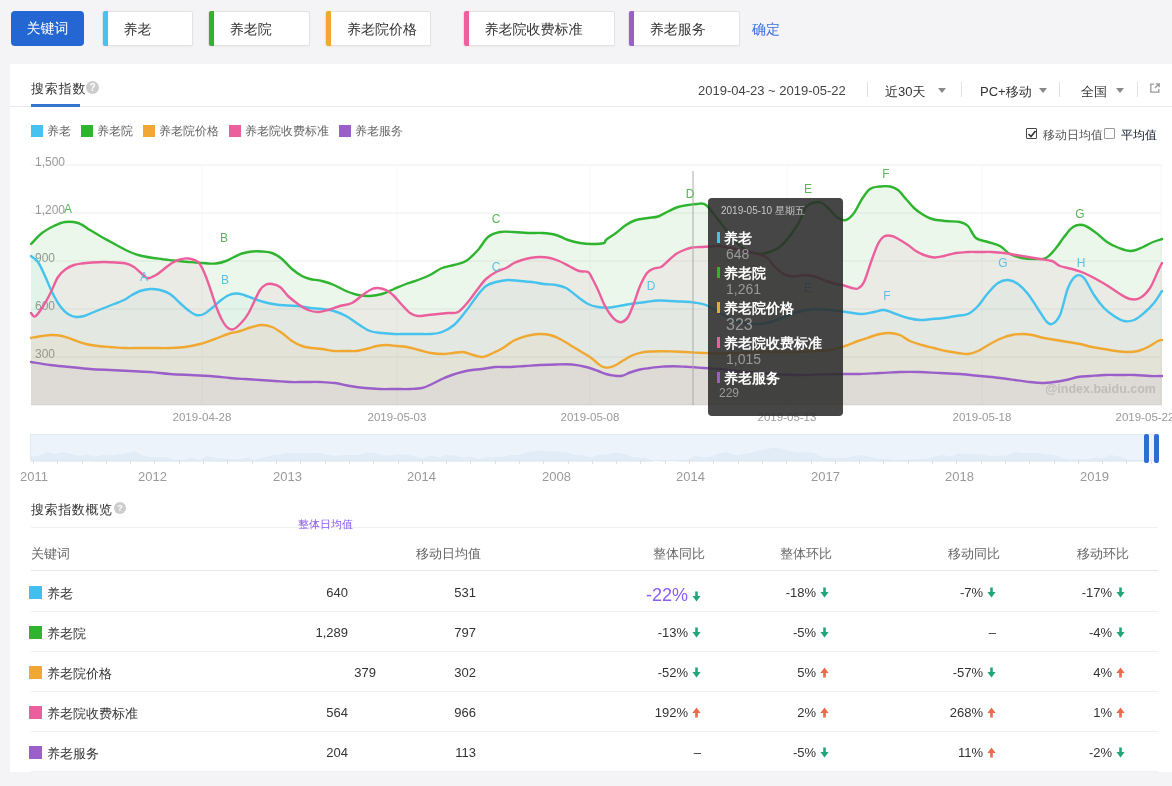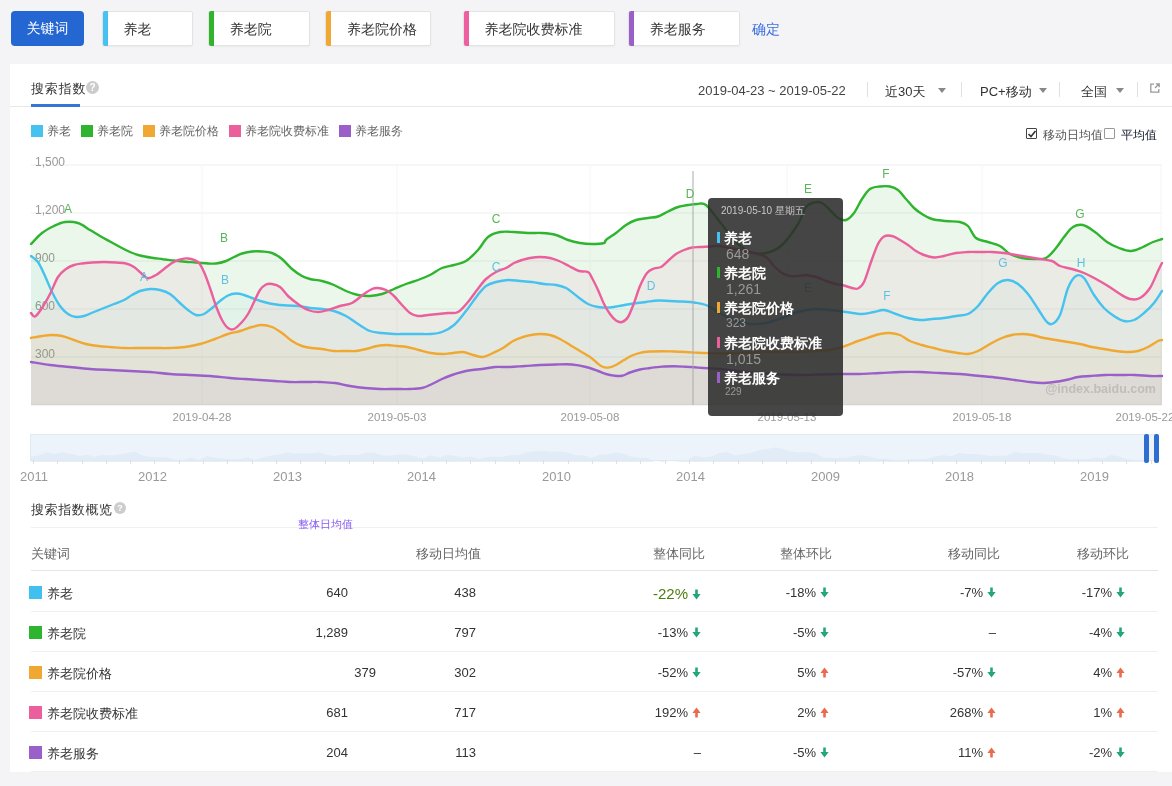--- a/index.html
+++ b/index.html
@@ -176,42 +176,42 @@
 <div style="position:absolute;left:1078px;top:460px;width:1px;height:4px;background:#e0e0e0"></div>
 <div style="position:absolute;left:1102px;top:460px;width:1px;height:4px;background:#e0e0e0"></div>
 <div style="position:absolute;left:1126px;top:460px;width:1px;height:4px;background:#e0e0e0"></div>
 <div style="position:absolute;left:1151px;top:460px;width:1px;height:4px;background:#e0e0e0"></div>
 <div class="abs" style="left:1144px;top:434px;width:5px;height:29px;background:#2e6ed0;border-radius:2px"></div>
 <div class="abs" style="left:1154px;top:434px;width:5px;height:29px;background:#2e6ed0;border-radius:2px"></div>
 <div style="position:absolute;left:20px;top:469px;font-size:13px;color:#999">2011</div>
 <div style="position:absolute;left:138px;top:469px;font-size:13px;color:#999">2012</div>
 <div style="position:absolute;left:273px;top:469px;font-size:13px;color:#999">2013</div>
 <div style="position:absolute;left:407px;top:469px;font-size:13px;color:#999">2014</div>
-<div style="position:absolute;left:542px;top:469px;font-size:13px;color:#999">2010</div>
+<div style="position:absolute;left:542px;top:469px;font-size:13px;color:#999">2008</div>
 <div style="position:absolute;left:676px;top:469px;font-size:13px;color:#999">2014</div>
-<div style="position:absolute;left:811px;top:469px;font-size:13px;color:#999">2009</div>
+<div style="position:absolute;left:811px;top:469px;font-size:13px;color:#999">2017</div>
 <div style="position:absolute;left:945px;top:469px;font-size:13px;color:#999">2018</div>
 <div style="position:absolute;left:1080px;top:469px;font-size:13px;color:#999">2019</div>
 
 <div class="abs" style="left:31px;top:501px;font-size:13px;color:#333;letter-spacing:0.6px">搜索指数概览</div>
 <div class="abs" style="left:114px;top:502px;width:12px;height:12px;border-radius:50%;background:#ccc;color:#fff;font-size:9px;text-align:center;line-height:12px;font-weight:bold">?</div>
 <div class="abs" style="left:31px;top:527px;width:1127px;height:1px;background:#f0f0f0"></div>
 <div style="position:absolute;left:31px;top:545px;font-size:13px;color:#666">关键词</div>
 <div style="position:absolute;right:819px;top:517px;font-size:11px;color:#8b5cf6">整体日均值</div>
 <div style="position:absolute;right:691px;top:545px;font-size:13px;color:#666">移动日均值</div>
 <div style="position:absolute;right:467px;top:545px;font-size:13px;color:#666">整体同比</div>
 <div style="position:absolute;right:340px;top:545px;font-size:13px;color:#666">整体环比</div>
 <div style="position:absolute;right:172px;top:545px;font-size:13px;color:#666">移动同比</div>
 <div style="position:absolute;right:43px;top:545px;font-size:13px;color:#666">移动环比</div>
 <div class="abs" style="left:31px;top:570px;width:1127px;height:1px;background:#e6e6e6"></div>
 <div style="position:absolute;left:29px;top:586px;width:13px;height:13px;background:#41bfef"></div>
 <div style="position:absolute;left:47px;top:585px;font-size:13px;color:#333">养老</div>
 <div style="position:absolute;right:824px;top:585px;font-size:13px;color:#333">640</div>
-<div style="position:absolute;right:696px;top:585px;font-size:13px;color:#333">438</div>
-<div style="position:absolute;right:471px;top:585px;font-size:15px;color:#4d7c0f;white-space:nowrap">-22%<svg width="9" height="11" viewBox="0 0 9 11" style="vertical-align:-1px;margin-left:4px">
+<div style="position:absolute;right:696px;top:585px;font-size:13px;color:#333">531</div>
+<div style="position:absolute;right:471px;top:585px;font-size:18px;color:#8b5cf6;white-space:nowrap">-22%<svg width="9" height="11" viewBox="0 0 9 11" style="vertical-align:-1px;margin-left:4px">
       <path d="M3.2 0.5 H5.8 V5 H8.6 L4.5 10.6 L0.4 5 H3.2 Z" fill="#21a67c"></path>
     </svg></div>
 <div style="position:absolute;right:343px;top:585px;font-size:13px;color:#333;white-space:nowrap">-18%<svg width="9" height="11" viewBox="0 0 9 11" style="vertical-align:-1px;margin-left:4px">
       <path d="M3.2 0.5 H5.8 V5 H8.6 L4.5 10.6 L0.4 5 H3.2 Z" fill="#21a67c"></path>
     </svg></div>
 <div style="position:absolute;right:176px;top:585px;font-size:13px;color:#333;white-space:nowrap">-7%<svg width="9" height="11" viewBox="0 0 9 11" style="vertical-align:-1px;margin-left:4px">
       <path d="M3.2 0.5 H5.8 V5 H8.6 L4.5 10.6 L0.4 5 H3.2 Z" fill="#21a67c"></path>
     </svg></div>
 <div style="position:absolute;right:47px;top:585px;font-size:13px;color:#333;white-space:nowrap">-17%<svg width="9" height="11" viewBox="0 0 9 11" style="vertical-align:-1px;margin-left:4px">
       <path d="M3.2 0.5 H5.8 V5 H8.6 L4.5 10.6 L0.4 5 H3.2 Z" fill="#21a67c"></path>
@@ -244,22 +244,22 @@
     </svg></div>
 <div style="position:absolute;right:176px;top:665px;font-size:13px;color:#333;white-space:nowrap">-57%<svg width="9" height="11" viewBox="0 0 9 11" style="vertical-align:-1px;margin-left:4px">
       <path d="M3.2 0.5 H5.8 V5 H8.6 L4.5 10.6 L0.4 5 H3.2 Z" fill="#21a67c"></path>
     </svg></div>
 <div style="position:absolute;right:47px;top:665px;font-size:13px;color:#333;white-space:nowrap">4%<svg width="9" height="11" viewBox="0 0 9 11" style="vertical-align:-1px;margin-left:4px">
       <path d="M3.2 10.5 H5.8 V6 H8.6 L4.5 0.4 L0.4 6 H3.2 Z" fill="#e96a4c"></path>
     </svg></div>
 <div style="position:absolute;left:31px;top:691px;width:1127px;height:1px;background:#efefef"></div>
 <div style="position:absolute;left:29px;top:706px;width:13px;height:13px;background:#ec5f9d"></div>
 <div style="position:absolute;left:47px;top:705px;font-size:13px;color:#333">养老院收费标准</div>
-<div style="position:absolute;right:824px;top:705px;font-size:13px;color:#333">681</div>
-<div style="position:absolute;right:696px;top:705px;font-size:13px;color:#333">717</div>
+<div style="position:absolute;right:824px;top:705px;font-size:13px;color:#333">564</div>
+<div style="position:absolute;right:696px;top:705px;font-size:13px;color:#333">966</div>
 <div style="position:absolute;right:471px;top:705px;font-size:13px;color:#333;white-space:nowrap">192%<svg width="9" height="11" viewBox="0 0 9 11" style="vertical-align:-1px;margin-left:4px">
       <path d="M3.2 10.5 H5.8 V6 H8.6 L4.5 0.4 L0.4 6 H3.2 Z" fill="#e96a4c"></path>
     </svg></div>
 <div style="position:absolute;right:343px;top:705px;font-size:13px;color:#333;white-space:nowrap">2%<svg width="9" height="11" viewBox="0 0 9 11" style="vertical-align:-1px;margin-left:4px">
       <path d="M3.2 10.5 H5.8 V6 H8.6 L4.5 0.4 L0.4 6 H3.2 Z" fill="#e96a4c"></path>
     </svg></div>
 <div style="position:absolute;right:176px;top:705px;font-size:13px;color:#333;white-space:nowrap">268%<svg width="9" height="11" viewBox="0 0 9 11" style="vertical-align:-1px;margin-left:4px">
       <path d="M3.2 10.5 H5.8 V6 H8.6 L4.5 0.4 L0.4 6 H3.2 Z" fill="#e96a4c"></path>
     </svg></div>
 <div style="position:absolute;right:47px;top:705px;font-size:13px;color:#333;white-space:nowrap">1%<svg width="9" height="11" viewBox="0 0 9 11" style="vertical-align:-1px;margin-left:4px">
@@ -285,19 +285,19 @@
 <div style="position:absolute;left:708px;top:198px;width:135px;height:218px;background:rgba(44,44,44,0.88);border-radius:4px;z-index:5">
     <div style="position:absolute;left:13px;top:6px;font-size:10px;color:#c8c8c8;white-space:nowrap">2019-05-10 星期五</div>
     <div style="position:absolute;left:9px;top:34px;width:3px;height:11px;background:#45c2f0"></div>
     <div style="position:absolute;left:16px;top:32px;font-size:14px;color:#fff;font-weight:bold;white-space:nowrap">养老</div>
     <div style="position:absolute;left:18px;top:48px;font-size:14px;color:#999">648</div>
     <div style="position:absolute;left:9px;top:69px;width:3px;height:11px;background:#2fb42f"></div>
     <div style="position:absolute;left:16px;top:67px;font-size:14px;color:#fff;font-weight:bold;white-space:nowrap">养老院</div>
     <div style="position:absolute;left:18px;top:83px;font-size:14px;color:#999">1,261</div>
     <div style="position:absolute;left:9px;top:104px;width:3px;height:11px;background:#f0a832"></div>
     <div style="position:absolute;left:16px;top:102px;font-size:14px;color:#fff;font-weight:bold;white-space:nowrap">养老院价格</div>
-    <div style="position:absolute;left:18px;top:118px;font-size:12px;color:#999">323</div>
+    <div style="position:absolute;left:18px;top:118px;font-size:16px;color:#999">323</div>
     <div style="position:absolute;left:9px;top:139px;width:3px;height:11px;background:#ec5f9d"></div>
     <div style="position:absolute;left:16px;top:137px;font-size:14px;color:#fff;font-weight:bold;white-space:nowrap">养老院收费标准</div>
     <div style="position:absolute;left:18px;top:153px;font-size:14px;color:#999">1,015</div>
     <div style="position:absolute;left:9px;top:174px;width:3px;height:11px;background:#9a5fc8"></div>
     <div style="position:absolute;left:16px;top:172px;font-size:14px;color:#fff;font-weight:bold;white-space:nowrap">养老服务</div>
-    <div style="position:absolute;left:17px;top:188px;font-size:10px;color:#999">229</div>
+    <div style="position:absolute;left:11px;top:188px;font-size:12px;color:#999">229</div>
   </div>
 </body></html>

